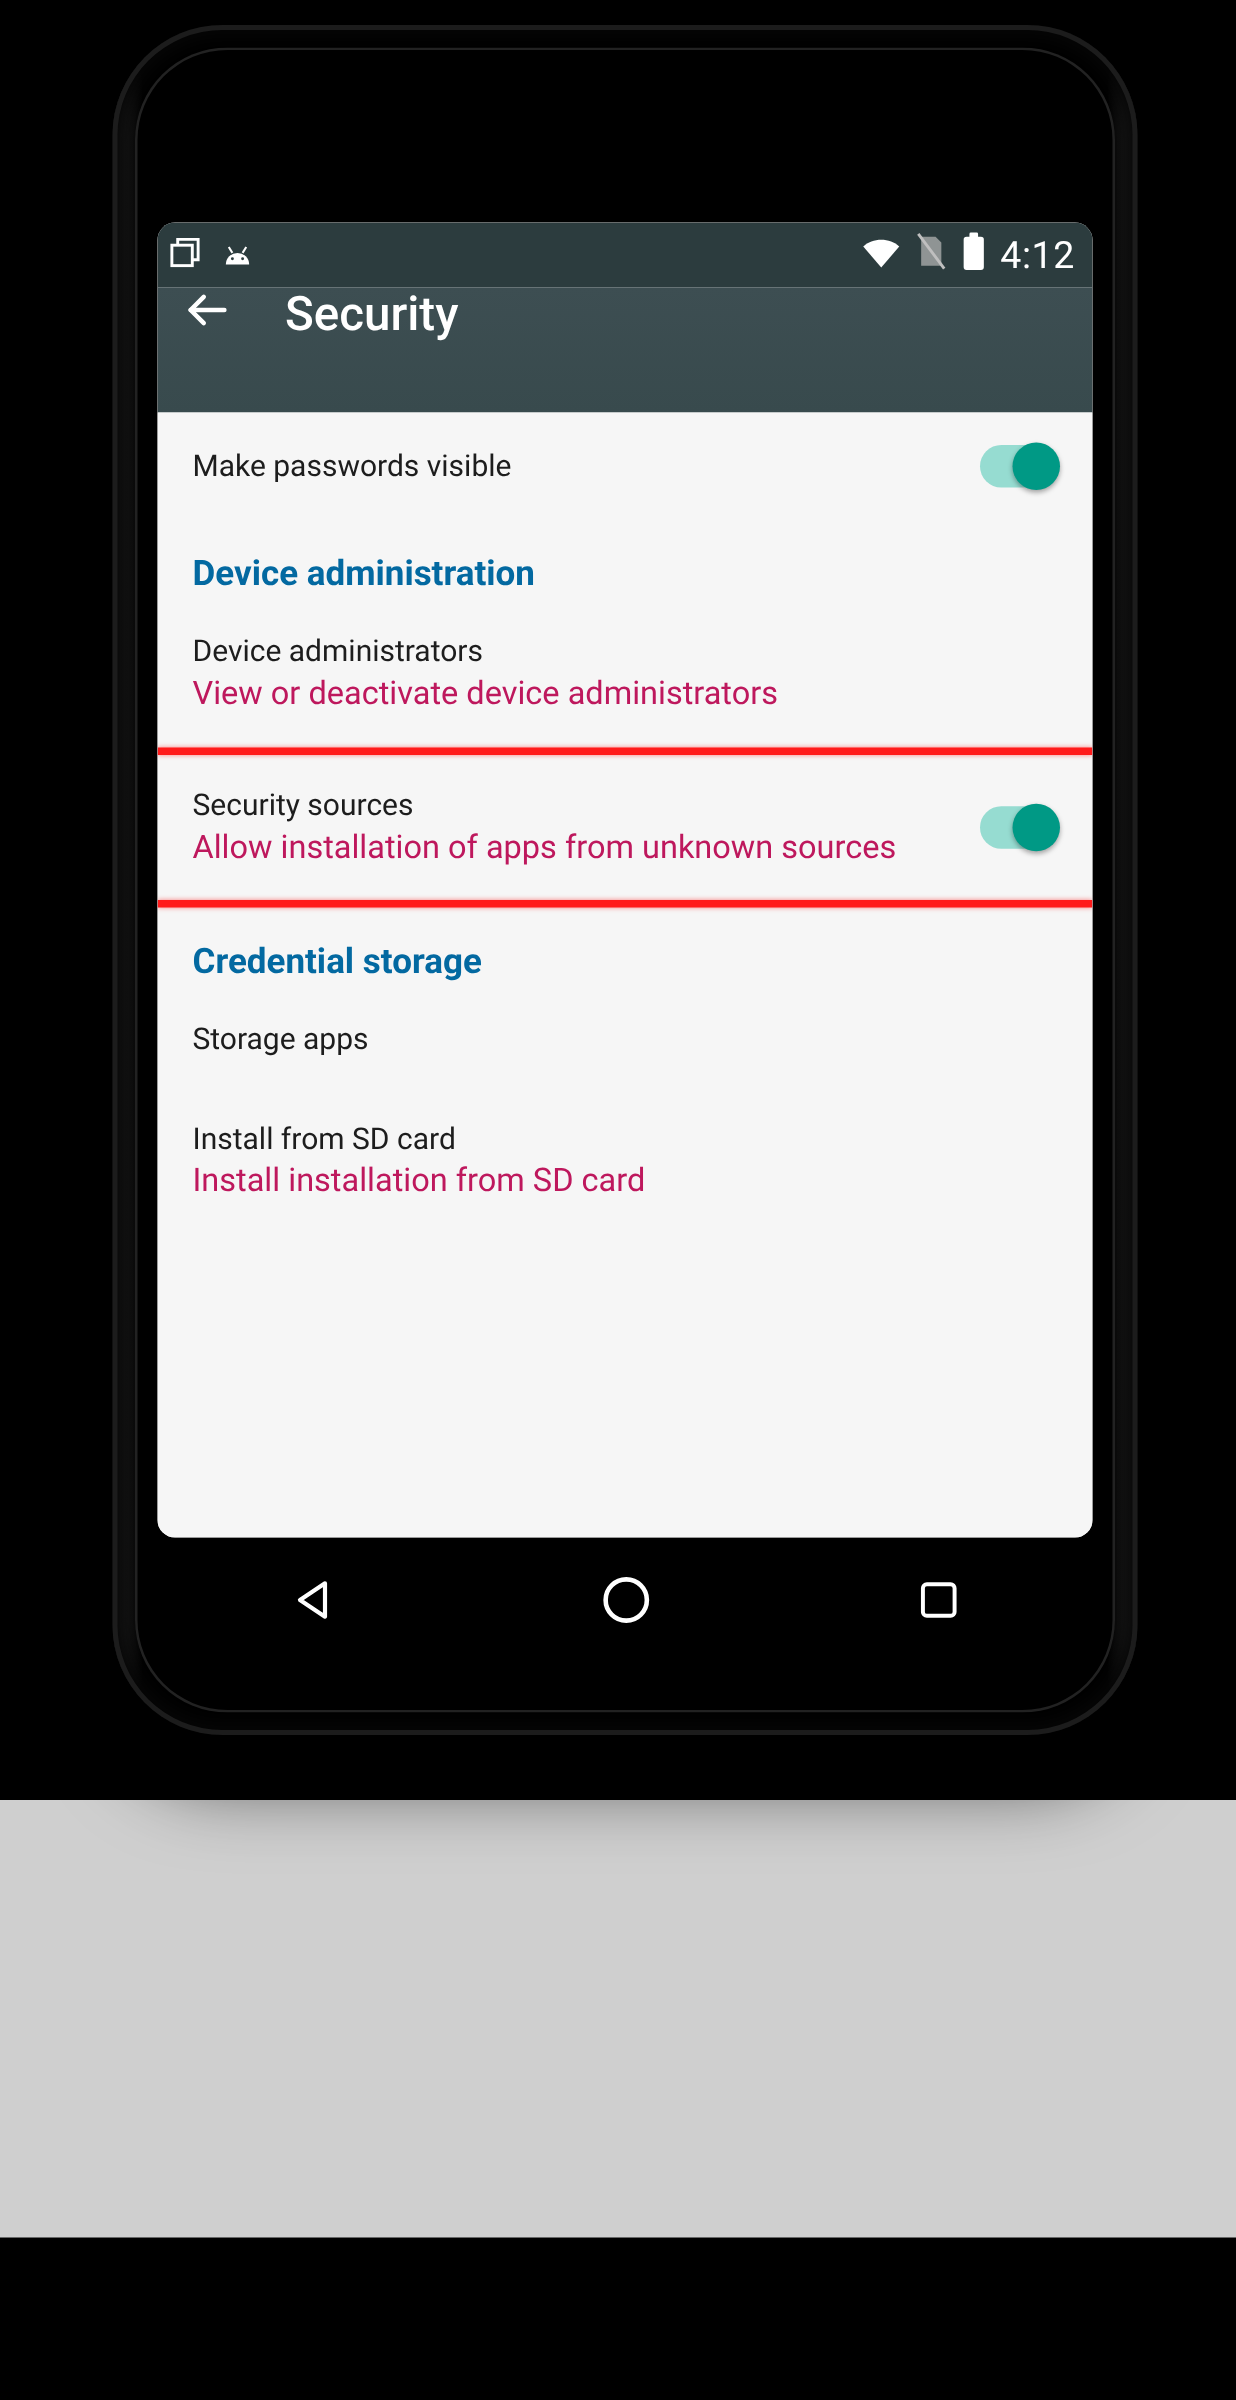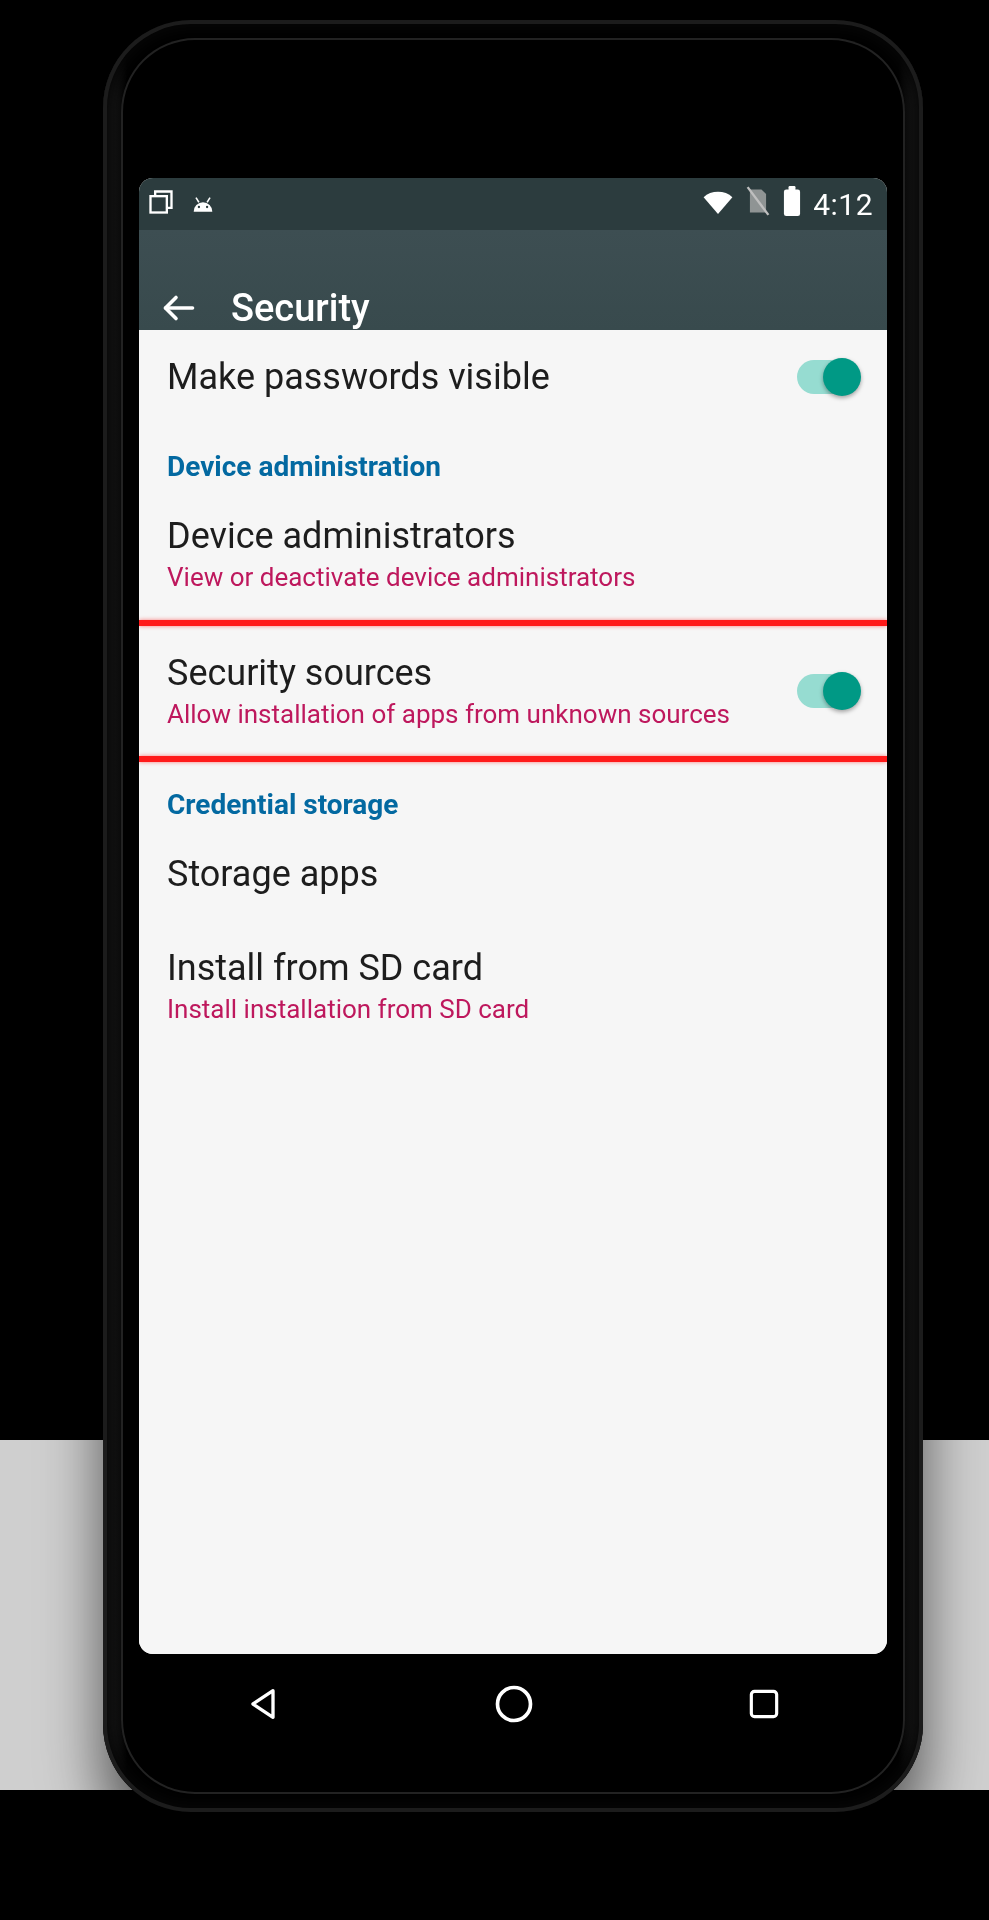--- a/index.html
+++ b/index.html
@@ -17,25 +17,24 @@
     right: 0;
     top: 1440px;
     height: 350px;
     background: #cfcfcf;
   }
   .phone-frame {
     position: absolute;
     left: 90px;
     top: 20px;
     width: 820px;
-    height: 1792px;
+    height: 1368px;
     background: linear-gradient(90deg,#2a2a2a 0%,#000 3%,#000 97%,#2a2a2a 100%);
     border-radius: 88px;
     box-shadow: 0 40px 60px rgba(0,0,0,0.6), inset 0 0 0 4px #1c1c1c, inset 0 0 14px 10px #060606;
-    margin-left: 13px;
   }
   .frame-inner {
     position: absolute;
     left: 18px; right: 18px; top: 18px; bottom: 18px;
     border-radius: 74px;
     background: #000;
     box-shadow: inset 0 0 0 2px #222;
     overflow: hidden;
   }
   .speaker {
@@ -77,40 +76,40 @@
   }
   .status-left { display:flex; align-items:center; gap:14px; }
   .status-right { margin-left:auto; display:flex; align-items:center; gap:12px; font-size:28px; }
   .android-head { width:28px; }
   .clock { font-size:30px; font-weight:400; letter-spacing:0.5px; }
 
   .app-bar {
     height: 100px;
     background: linear-gradient(#3d4e52,#384a4d);
     display: flex;
-    align-items: flex-end;
+    align-items: flex-start;
     padding: 0 22px;
-    gap: 34px;
+    gap: 44px;
     color: #fff;
   }
   .app-title { font-size: 38px; font-weight: 500; }
 
   .content {
     flex: 1;
     background: #f6f6f6;
     overflow-y: hidden;
   }
   .row {
     padding: 26px 28px;
     display: flex;
     align-items: center;
     gap: 20px;
   }
   .row .text { flex:1; }
-  .row .title { font-size: 36px; color:#1d1d1d; }
+  .row .title { font-size: 24px; color:#1d1d1d; }
   .row .sub { font-size: 26px; color:#be185d; margin-top:4px; line-height:1.25; }
   .section-header {
     padding: 26px 28px 6px;
     font-size: 28px;
     font-weight: 700;
     color: #0369a1;
   }
   .red-divider {
     height: 6px;
     background: #ff1a1a;

